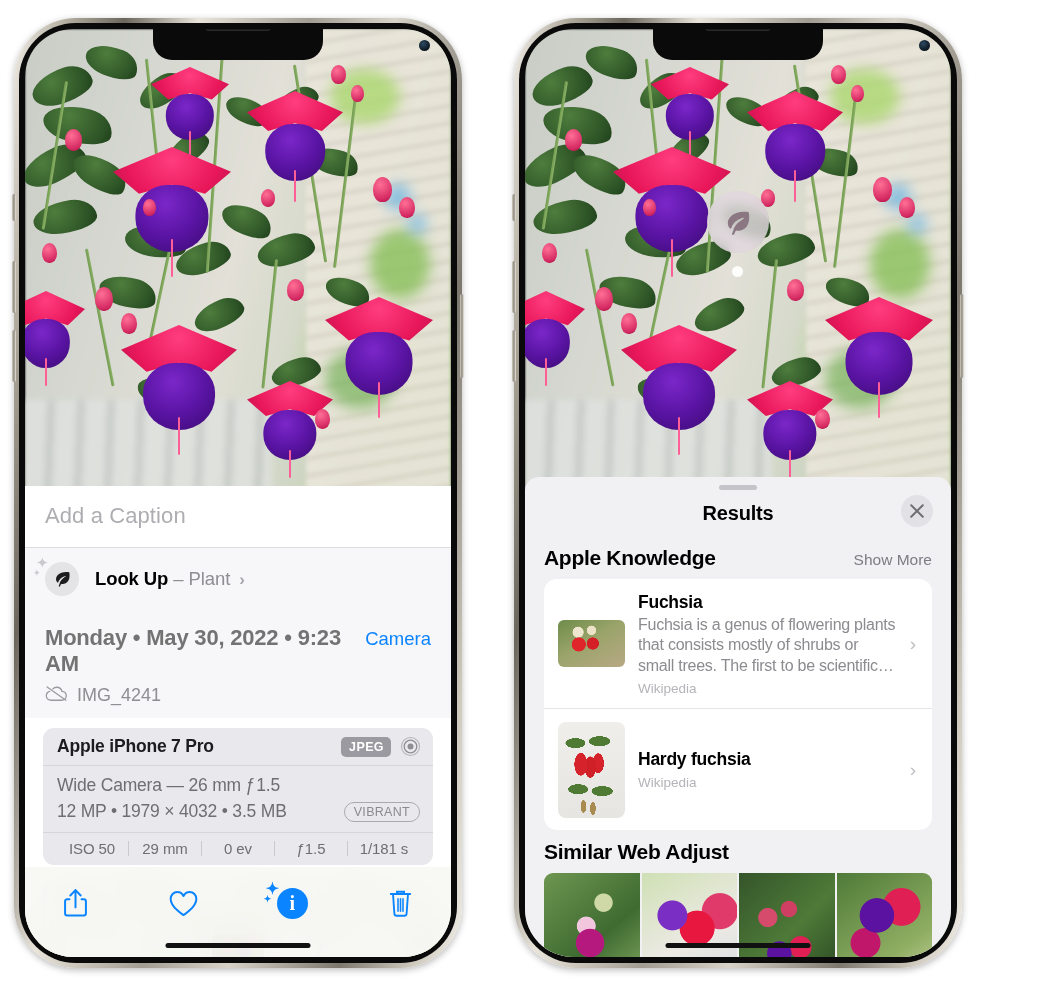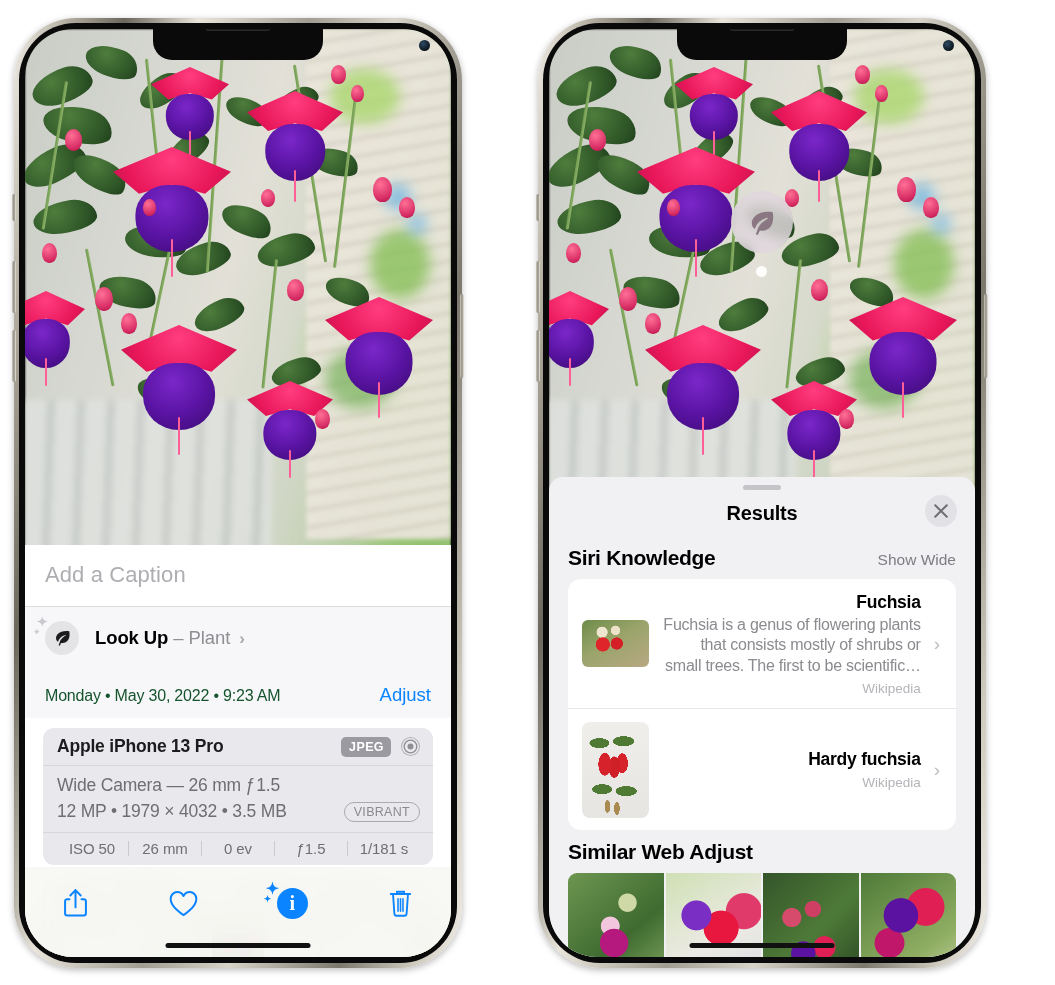--- a/index.html
+++ b/index.html
@@ -7,21 +7,21 @@
     width: 1055px; height: 985px;
     background: #ffffff;
     font-family: "Liberation Sans", sans-serif;
     overflow: hidden;
   }
   .stage { position: relative; width: 1055px; height: 985px; }
 
   
   .phone { position: absolute; top: 18px; width: 448px; height: 950px; }
   .phone.left  { left: 14px; }
-  .phone.right { left: 538px; text-align: right; }
+  .phone.right { left: 514px; }
 
   .band {
     position: absolute; inset: 0;
     border-radius: 62px;
     background: linear-gradient(100deg,#f2efe9 0%,#b9b3a6 8%,#6c675d 18%,#e8e4da 30%,
                 #a29d92 48%,#d8d3c8 62%,#7d786e 80%,#cfcabe 92%,#efece5 100%);
     box-shadow: 0 2px 7px rgba(0,0,0,.28);
   }
   .bezel {
     position: absolute; left: 5px; top: 5px; right: 5px; bottom: 5px;
@@ -135,21 +135,21 @@
   .spark.s1 { left: -9px; top: -7px; font-size: 15px; }
   .spark.s2 { left: -12px; top: 7px; font-size: 9px; }
   .lookup-text { font-size: 18.5px; color: #000; font-weight: 700; letter-spacing: -.1px; }
   .lookup-text .sub { font-weight: 400; color: #8e8e93; }
   .chev-r { color: #a8a8ad; font-size: 17px; margin-left: 4px; }
 
   .divider { height: .5px; background: #dcdce0; margin-left: 20px; }
 
   .date-block { background: #f7f7f9; padding: 14px 20px 12px 20px; }
   .date-line { display: flex; align-items: baseline; justify-content: space-between; }
-  .date-txt { font-size: 16px; color: #14532d; font-weight: 400; letter-spacing: -.2px; }
+  .date-txt { font-size: 22px; color: #737373; font-weight: 700; letter-spacing: -.2px; }
   .adjust { font-size: 18.5px; color: #0a84ff; font-weight: 400; }
   .file-line { display: flex; align-items: center; gap: 9px; margin-top: 8px; }
   .fname { font-size: 18px; color: #8e8e93; }
 
   .exif-card {
     margin: 10px 18px 0 18px; border-radius: 11px; overflow: hidden;
     background: #e9e9ed; font-size: 0;
   }
   .exif-top {
     display: flex; align-items: center; justify-content: space-between;
@@ -431,47 +431,56 @@
             <span>Look Up</span><span class="sub"> – </span><span class="sub">Plant</span>
             <span class="chev-r">›</span>
           </span>
         </div>
 
         <div class="divider"></div>
 
         <div class="date-block">
           <div class="date-line">
             <span class="date-txt">Monday • May 30, 2022 • 9:23 AM</span>
-            <span class="adjust">Adjust</span>
+            <span class="adjust">Camera</span>
+          </div>
+          <div class="file-line">
+            <span>
+              <svg width="23" height="17" viewBox="0 0 26 18" aria-hidden="true">
+                <path d="M7.3 16.6h11.4c3 0 5.3-2.2 5.3-5 0-2.7-2-4.8-4.8-5-.7-2.8-3-4.7-5.9-4.7-1.7 0-3.2.6-4.3 1.7M5.2 6.6C3 7.3 1.5 9.2 1.5 11.6c0 2.8 2.3 5 5.3 5" fill="none" stroke="#9a9aa0" stroke-width="1.5" stroke-linecap="round"></path>
+                <path d="M2.4 1.6L23.6 16.6" fill="none" stroke="#9a9aa0" stroke-width="1.5" stroke-linecap="round"></path>
+              </svg>
+            </span>
+            <span class="fname">IMG_4241</span>
           </div>
         </div>
 
         <div class="exif-card">
           <div class="exif-top">
-            <span class="exif-dev">Apple iPhone 13 Pro</span>
+            <span class="exif-dev">Apple iPhone 7 Pro</span>
             <span class="exif-badges">
               <span class="pill-jpeg">JPEG</span>
               <span class="aperture-ico">
                 <svg width="21" height="21" viewBox="0 0 24 24" aria-hidden="true">
                   <circle cx="12" cy="12" r="10.3" fill="none" stroke="#b3b3b8" stroke-width="1.2"></circle>
                   <circle cx="12" cy="12" r="7.2" fill="none" stroke="#8e8e93" stroke-width="1.5"></circle>
                   <circle cx="12" cy="12" r="3.4" fill="#8e8e93"></circle>
                 </svg>
               </span>
             </span>
           </div>
           <div class="exif-mid">
             <div class="exif-l1">Wide Camera — 26 mm ƒ 1.5</div>
             <div class="exif-l2">12 MP • 1979 × 4032 • 3.5 MB</div>
             <span class="pill-vib">VIBRANT</span>
           </div>
           <div class="exif-bot">
             <span class="exif-cell">ISO 50</span>
             <span class="exif-sep"></span>
-            <span class="exif-cell">26 mm</span>
+            <span class="exif-cell">29 mm</span>
             <span class="exif-sep"></span>
             <span class="exif-cell">0 ev</span>
             <span class="exif-sep"></span>
             <span class="exif-cell">ƒ1.5</span>
             <span class="exif-sep"></span>
             <span class="exif-cell">1/181 s</span>
           </div>
         </div>
 
         <div class="map-card">
@@ -647,22 +656,22 @@
         <div class="res-head">
           <span class="res-title">Results</span>
           <span class="close-btn">
             <svg width="16" height="16" viewBox="0 0 16 16" aria-hidden="true">
               <path d="M2.2 2.2L13.8 13.8M13.8 2.2L2.2 13.8" stroke="#6e6e73" stroke-width="2" stroke-linecap="round"></path>
             </svg>
           </span>
         </div>
 
         <div class="sec-head">
-          <span class="sec-title">Siri Knowledge</span>
-          <span class="show-more">Show Wide</span>
+          <span class="sec-title">Apple Knowledge</span>
+          <span class="show-more">Show More</span>
         </div>
 
         <div class="know-card">
           <div class="know-row">
             <span class="know-thumb t1"></span>
             <span class="know-body">
               <div class="know-title">Fuchsia</div>
               <div class="know-desc">Fuchsia is a genus of flowering plants that consists mostly of shrubs or small trees. The first to be scientific…</div>
               <div class="know-src">Wikipedia</div>
             </span>

